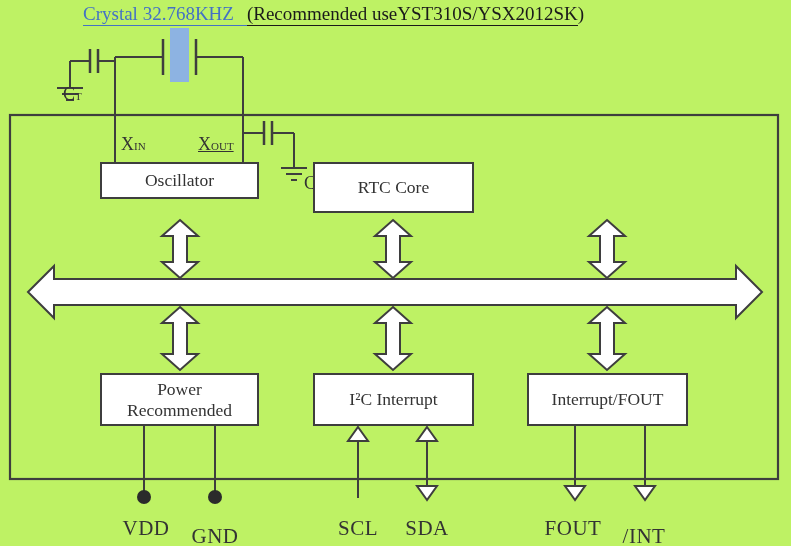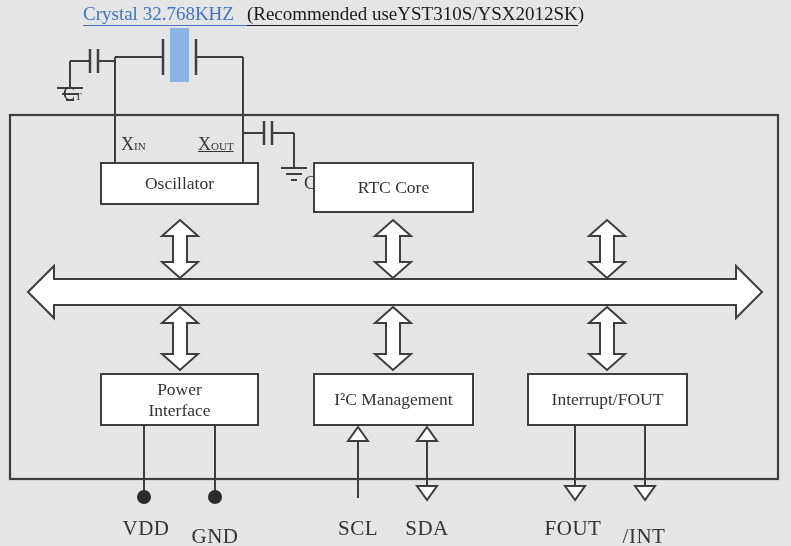--- a/index.html
+++ b/index.html
@@ -1,17 +1,17 @@
 <!DOCTYPE html>
 <html><head>
 <meta charset="utf-8">
 <style>
   html,body{margin:0;padding:0;background:#ffffff;}
   .stage{
-    position:relative;width:791px;height:546px;background:#e5e5e5;
+    position:relative;width:791px;height:546px;background:#bef264;
     font-family:"Liberation Serif","DejaVu Serif",serif;color:#333;overflow:hidden;
   }
   .diagram-svg{position:absolute;left:0;top:0;}
   .block{
     position:absolute;box-sizing:border-box;border:2px solid #3e3e3e;background:#fff;
     display:flex;align-items:center;justify-content:center;text-align:center;
     font-size:17.5px;line-height:1.15;color:#333;
   }
   .block .wrap-narrow{display:inline-block;width:108px;}
   .title{position:absolute;top:3px;left:83px;font-size:19px;white-space:nowrap;color:#1a1a1a;}
@@ -116,32 +116,32 @@
   <div class="lbl" style="left:121px;top:86px;">
     <span>X</span><span class="sub">IN</span>
   </div>
   <div class="lbl" style="left:198px;top:86px;text-decoration:underline;">
     <span>X</span><span class="sub">OUT</span>
   </div>
   <div class="lbl" style="left:304px;top:125px;">
     <span>C</span><span class="sub">OUT</span>
   </div>
 
-  <div class="block" style="left:100px;top:162px;width:159px;height:43px;">
+  <div class="block" style="left:100px;top:162px;width:159px;height:37px;">
     <span>Oscillator</span>
   </div>
   <div class="block" style="left:313px;top:162px;width:161px;height:51px;">
     <span>RTC Core</span>
   </div>
 
   <div class="block" style="left:100px;top:373px;width:159px;height:53px;">
-    <span class="wrap-narrow">Power Interface</span>
+    <span class="wrap-narrow">Power Recommended</span>
   </div>
   <div class="block" style="left:313px;top:373px;width:161px;height:53px;">
-    <span>I²C Management</span>
+    <span>I²C Interrupt</span>
   </div>
   <div class="block" style="left:527px;top:373px;width:161px;height:53px;">
     <span>Interrupt/FOUT</span>
   </div>
 
   <div class="pin-label" style="left:146px;">VDD</div>
   <div class="pin-label" style="left:215px;margin-top:8px;">GND</div>
   <div class="pin-label" style="left:358px;text-align:right;">SCL</div>
   <div class="pin-label" style="left:427px;">SDA</div>
   <div class="pin-label" style="left:573px;">FOUT</div>

